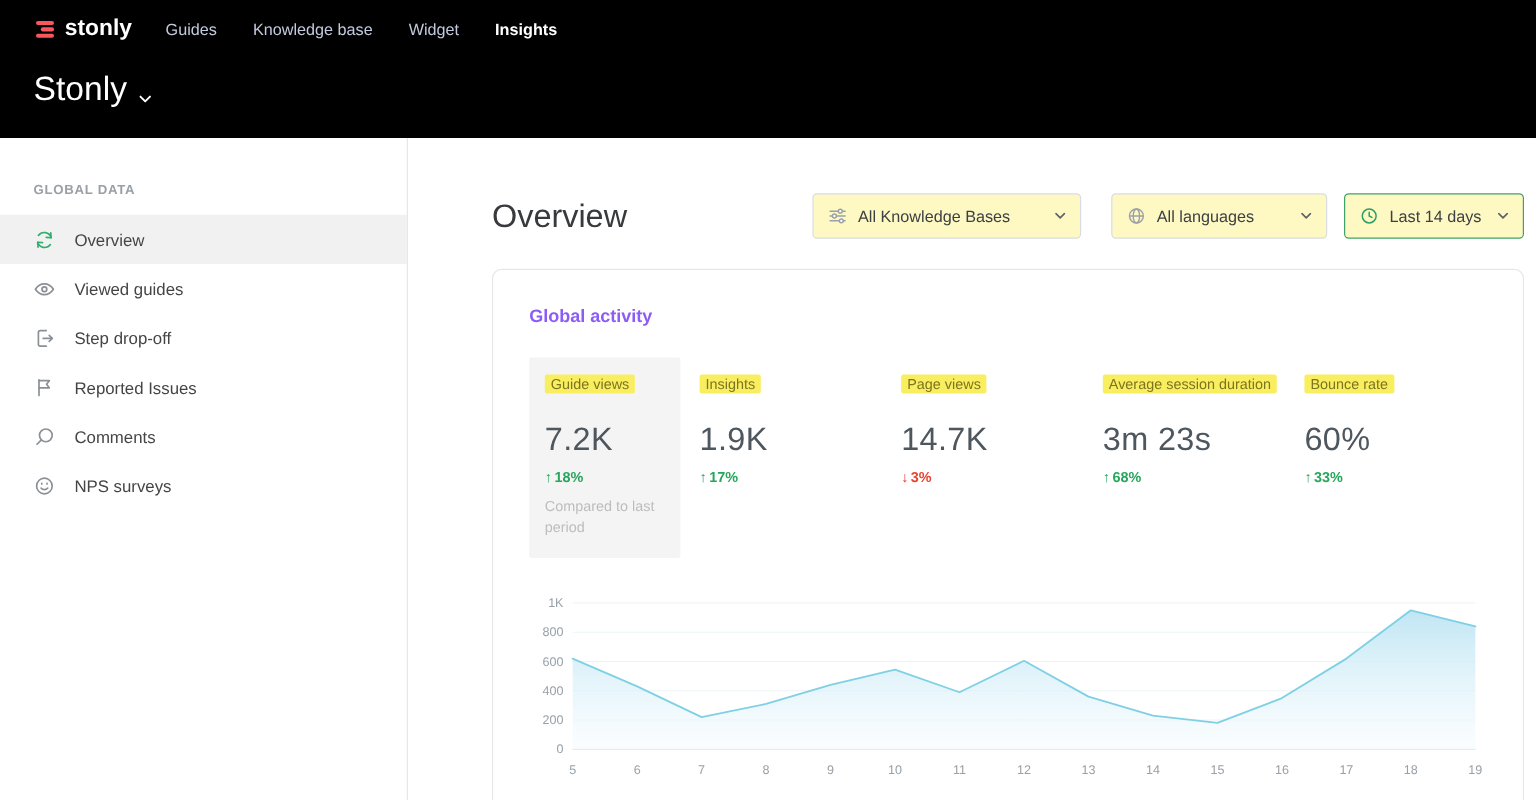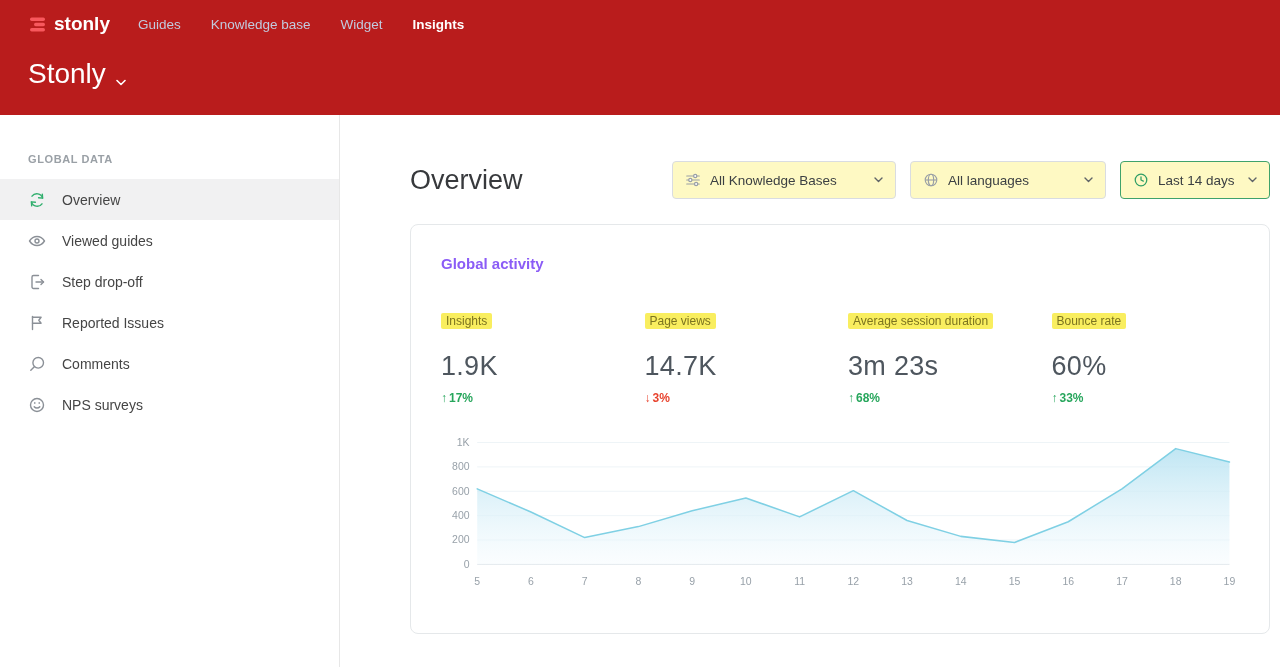--- a/index.html
+++ b/index.html
@@ -1,20 +1,20 @@
 <!DOCTYPE html>
 <html><head>
 <meta charset="utf-8">
 <style>
   * { margin:0; padding:0; box-sizing:border-box; }
   html,body { width:1280px; height:667px; overflow:hidden; background:#fff;
     font-family:"Liberation Sans", sans-serif; color:#3c4043; }
 
   
-  .topbar { background:#b91c1c; height:115px; padding:0 28px; color:#fff; }
+  .topbar { background:#000000; height:115px; padding:0 28px; color:#fff; }
   .topbar-row { display:flex; align-items:center; padding-top:13px; }
   .brand { display:flex; align-items:center; gap:7px; font-size:19px; font-weight:bold; cursor:pointer; }
   .brand svg { display:block; }
   .topnav { display:flex; align-items:flex-start; gap:30px; margin-left:28px; }
   .nav-item { font-size:13.5px; color:#c2cade; cursor:pointer; }
   .nav-item.active { color:#fff; font-weight:bold; }
   .workspace { margin-top:20px; display:flex; align-items:center; gap:10px; font-size:28px; font-weight:500; cursor:pointer; }
   .workspace .caret { margin-top:6px; }
 
   
@@ -27,21 +27,21 @@
   .side-item.active .icn { color:#31af6e; }
 
   .main { flex:1; padding:46px 10px 0 70px; }
   .main-header { display:flex; align-items:center; justify-content:space-between; }
   .page-title { font-size:27px; font-weight:400; color:#37393c; }
   .filters { display:flex; gap:14px; }
   .filter { height:38px; background:#fef9c3; border:1px solid #d9dce1; border-radius:4px;
     display:flex; align-items:center; gap:9px; padding:0 12px; font-size:13.5px; color:#3c4043; cursor:pointer; }
   .filter .f-label { flex:1; white-space:nowrap; }
   .filter.w-kb { width:224px; }
-  .filter.w-lang { width:196px; }
+  .filter.w-lang { width:180px;margin-left:11px; }
   .filter.accent { width:150px; border-color:#3fa26b; }
   .f-icon { display:flex; color:#9aa0a6; }
   .filter.accent .f-icon { color:#2f9e66; }
   .f-caret { display:flex; color:#5f6368; }
 
   
   .card { margin-top:25px; border:1px solid #e5e8ea; border-radius:8px; padding:30px 30px 40px; }
   .card-title { font-size:15px; font-weight:bold; color:#8b5cf6; }
 
   .metrics { display:flex; gap:16px; margin-top:26px; align-items:flex-start; }
@@ -219,20 +219,26 @@
         </div>
 
       </div>
     </div>
 
     <section class="card">
       <h2 class="card-title">Global activity</h2>
 
       <div class="metrics">
 
+        <div class="metric selected">
+          <div class="metric-label-wrap"><span class="hl">Guide views</span></div>
+          <div class="metric-value">7.2K</div>
+          <div class="metric-change up"><span class="arrow">↑</span><span>18%</span></div>
+          <div class="metric-note">Compared to last period</div>
+        </div>
 
         <div class="metric">
           <div class="metric-label-wrap"><span class="hl">Insights</span></div>
           <div class="metric-value">1.9K</div>
           <div class="metric-change up"><span class="arrow">↑</span><span>17%</span></div>
         </div>
 
 
         <div class="metric">
           <div class="metric-label-wrap"><span class="hl">Page views</span></div>

